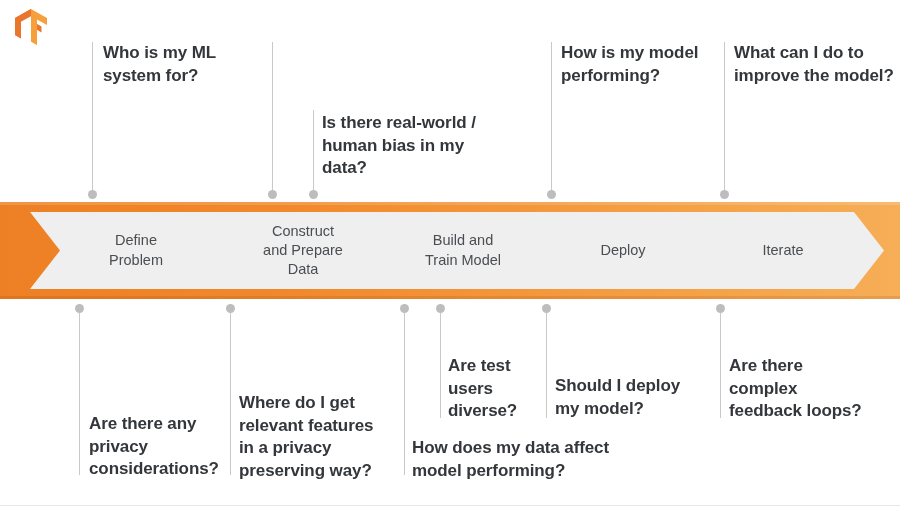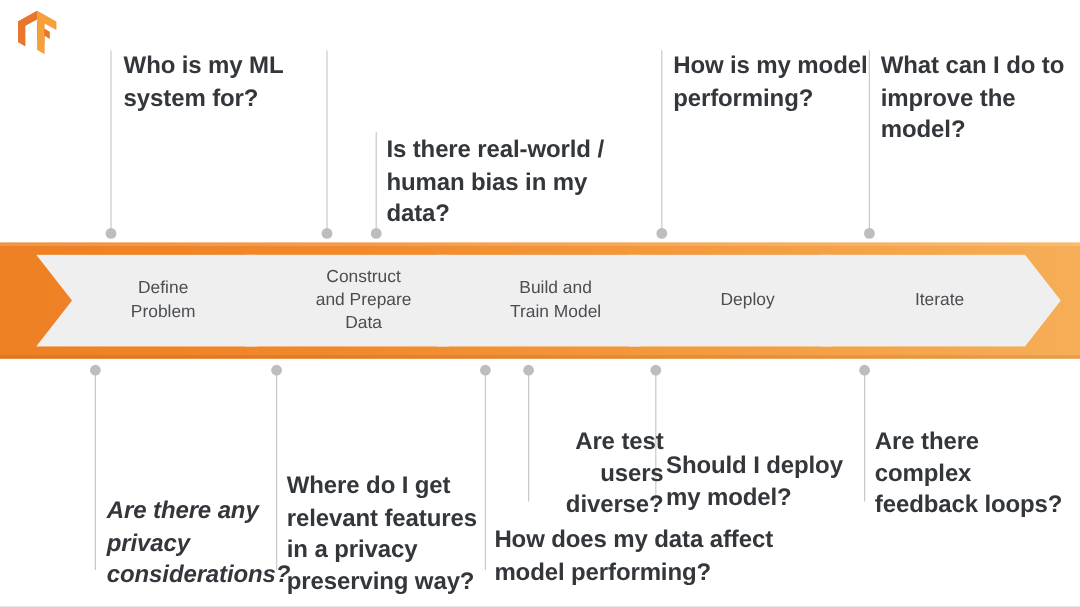--- a/index.html
+++ b/index.html
@@ -44,21 +44,21 @@
     border-radius: 50%;
     background: #bdbdbd;
     margin-left: -4px;
   }
 
   
   .qlabel {
     position: absolute;
     color: #33373b;
     font-weight: bold;
-    font-size: 20px;
+    font-size: 17px;
     line-height: 1.33;
     letter-spacing: -0.1px;
   }
 
   
   #bar {
     position: absolute;
     left: 0;
     top: 202px;
     width: 900px;
@@ -186,28 +186,28 @@
 
     <div class="chev" style="left:524px; width:200px; clip-path: polygon(0 0, 170px 0, 200px 50%, 170px 100%, 0 100%, 30px 50%); justify-content: center;">
       <div class="chev-label" style="white-space:pre-line;">Deploy</div>
     </div>
 
     <div class="chev" style="left:684px; width:200px; clip-path: polygon(0 0, 170px 0, 200px 50%, 170px 100%, 0 100%, 30px 50%);">
       <div class="chev-label" style="white-space:pre-line;text-align:right;">Iterate</div>
     </div>
   </div>
 
-  <div class="qlabel" style="left:89px; top:413px; width:150px; white-space:pre-line;font-style:italic;">Are there any
+  <div class="qlabel" style="left:89px; top:413px; width:150px; white-space:pre-line;">Are there any
 privacy
 considerations?</div>
   <div class="qlabel" style="left:239px; top:392px; width:175px; white-space:pre-line;">Where do I get
 relevant features
 in a privacy
 preserving way?</div>
-  <div class="qlabel" style="left:448px; top:355px; width:105px; white-space:pre-line;text-align:right;">Are test
+  <div class="qlabel" style="left:448px; top:355px; width:105px; white-space:pre-line;">Are test
 users
 diverse?</div>
   <div class="qlabel" style="left:412px; top:437px; width:250px; white-space:pre-line;">How does my data affect
 model performing?</div>
   <div class="qlabel" style="left:555px; top:375px; width:160px; white-space:pre-line;">Should I deploy
 my model?</div>
   <div class="qlabel" style="left:729px; top:355px; width:160px; white-space:pre-line;">Are there
 complex
 feedback loops?</div>
 

